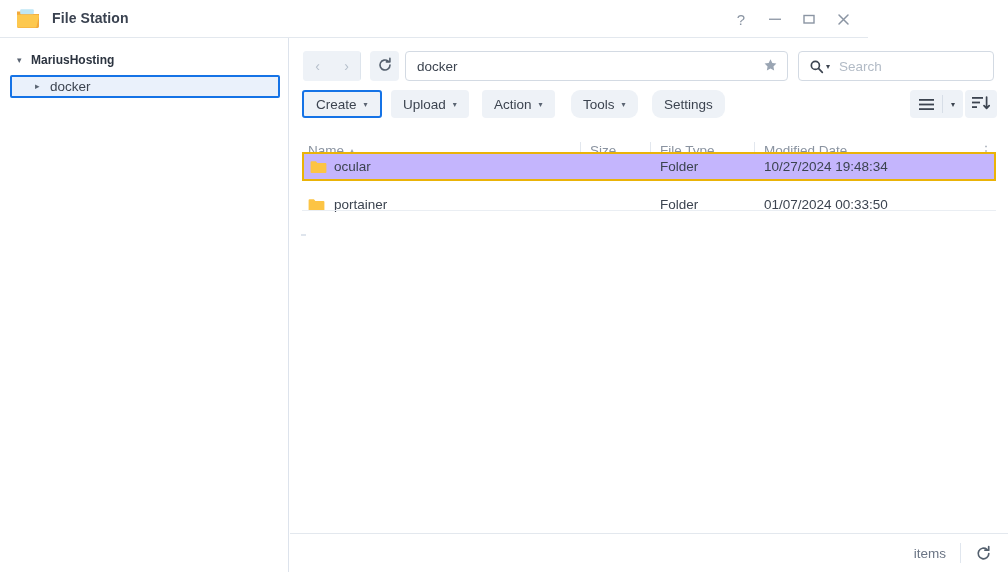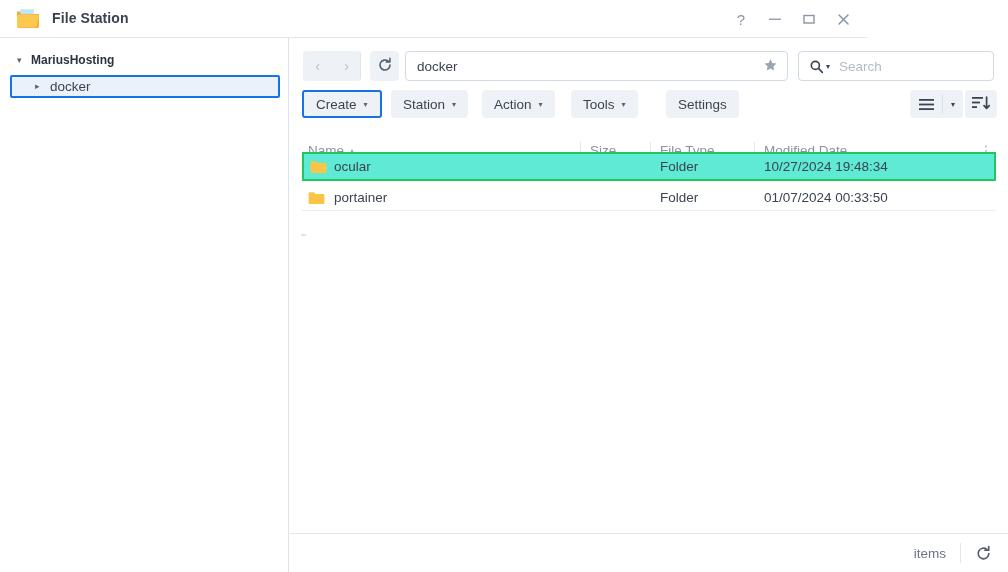--- a/index.html
+++ b/index.html
@@ -343,22 +343,22 @@
     left: 12px; top: 114px;
     width: 694px;
   }
   .trow {
     position: relative;
     height: 29px;
     box-sizing: border-box;
     cursor: default;
   }
   .trow.selected {
-    border: 2px solid #22c55e;
-    background: #5eead4;
+    border: 2px solid #eab308;
+    background: #c4b5fd;
   }
   .cell {
     position: absolute;
     top: 0;
     height: 100%;
     display: flex;
     align-items: center;
     font-size: 13.5px;
     color: #3c4450;
   }
@@ -512,32 +512,32 @@
         <input class="search-input" type="text" placeholder="Search" style="">
       </div>
     </div>
 
     <div class="toolrow">
       <div class="tbtn focus" style="left:12px;">
         <span>Create</span>
         <span class="ca">▾</span>
       </div>
       <div class="tbtn" style="left:101px;">
-        <span>Station</span>
+        <span>Upload</span>
         <span class="ca">▾</span>
       </div>
       <div class="tbtn" style="left:192px;">
         <span>Action</span>
         <span class="ca">▾</span>
       </div>
-      <div class="tbtn" style="left:281px;">
+      <div class="tbtn" style="left:281px;border-radius:9px;">
         <span>Tools</span>
         <span class="ca">▾</span>
       </div>
-      <div class="tbtn" style="left:376px;">
+      <div class="tbtn" style="left:362px;border-radius:9px;">
         <span>Settings</span>
       </div>
 
       <div class="viewbtn" style="left:620px;">
         <span class="hamb">
           <svg width="17" height="13" viewBox="0 0 17 13">
             <rect x="1" y="1" width="15" height="1.8" fill="#3c4450"></rect>
             <rect x="1" y="5.6" width="15" height="1.8" fill="#3c4450"></rect>
             <rect x="1" y="10.2" width="15" height="1.8" fill="#3c4450"></rect>
           </svg>
@@ -586,21 +586,21 @@
           <svg width="17" height="14" viewBox="0 0 17 14">
             <path d="M0.6 2.2a1 1 0 0 1 1-1h4.3l1.5 1.7h8a1 1 0 0 1 1 1v8.1a1 1 0 0 1-1 1H1.6a1 1 0 0 1-1-1z" fill="#fcc444"></path>
           </svg>
         </span>
         <div class="cell" style="left:30px;">ocular</div>
         <div class="cell" style="left:286px;"></div>
         <div class="cell" style="left:356px;">Folder</div>
         <div class="cell" style="left:460px;">10/27/2024 19:48:34</div>
       </div>
 
-      <div class="trow" style="margin-top:2px;">
+      <div class="trow" style="margin-top:9px;">
         <span class="folder-ico">
           <svg width="17" height="14" viewBox="0 0 17 14">
             <path d="M0.6 2.2a1 1 0 0 1 1-1h4.3l1.5 1.7h8a1 1 0 0 1 1 1v8.1a1 1 0 0 1-1 1H1.6a1 1 0 0 1-1-1z" fill="#fcc444"></path>
           </svg>
         </span>
         <div class="cell" style="left:32px;">portainer</div>
         <div class="cell" style="left:288px;"></div>
         <div class="cell" style="left:358px;">Folder</div>
         <div class="cell" style="left:462px;">01/07/2024 00:33:50</div>
       </div>

